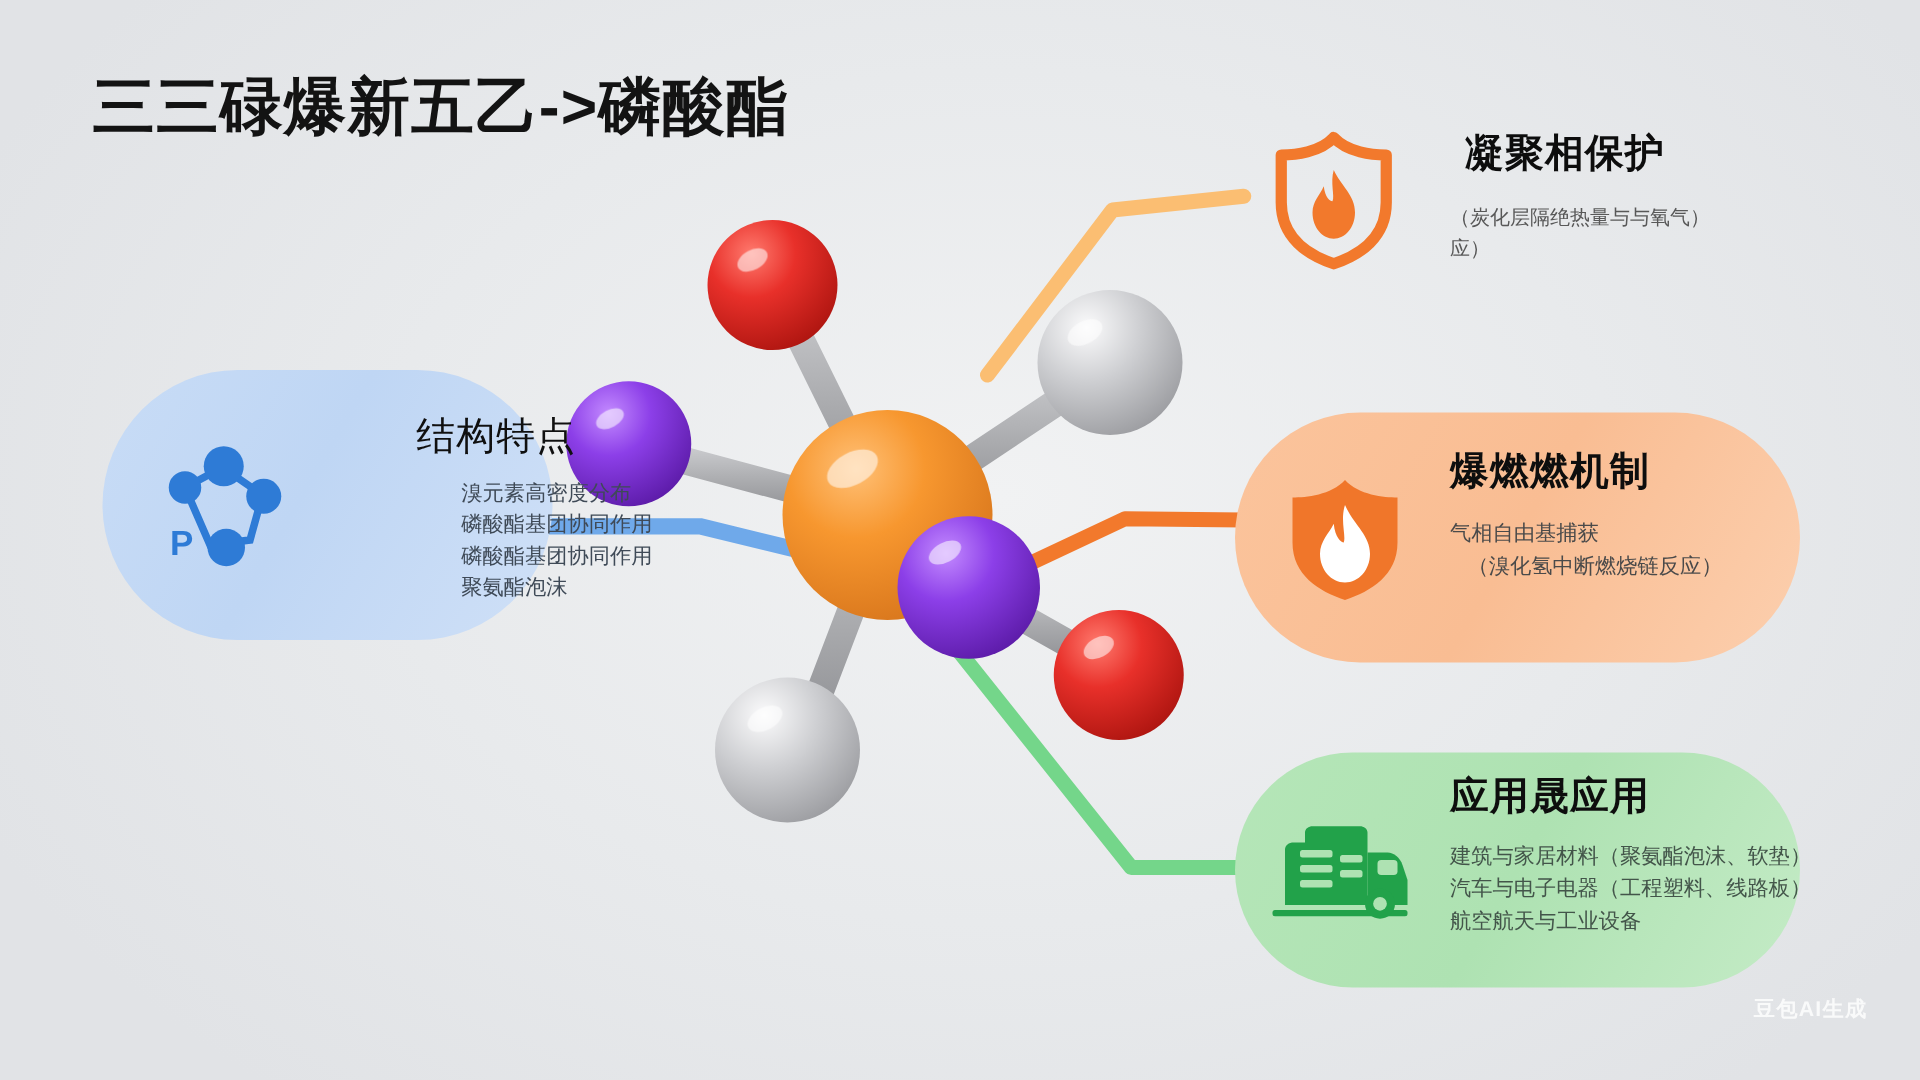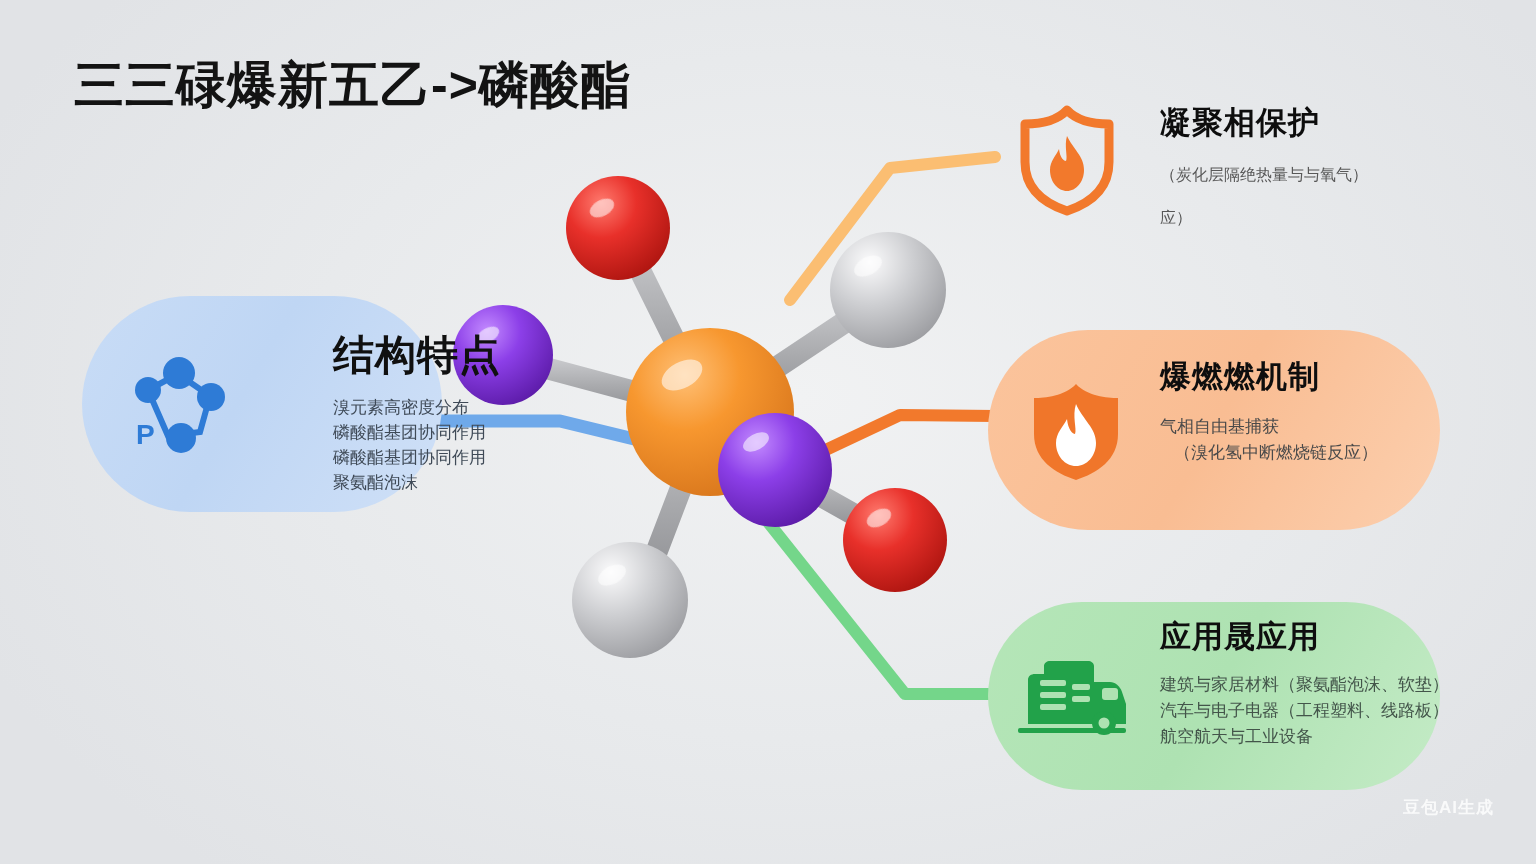--- a/index.html
+++ b/index.html
@@ -30,24 +30,24 @@
 
   
   .card{position:absolute;border-radius:999px;display:flex;align-items:center;}
 
   #card-left{
     left:82px;top:296px;width:360px;height:216px;
     background:linear-gradient(120deg,#c8dcf6 0%,#bfd6f4 45%,#cfe0f7 100%);
   }
   #card-left .ic{position:absolute;left:46px;top:56px;width:110px;height:110px;}
   #card-left .body{position:absolute;left:175px;top:32px;width:190px;}
-  #card-left .hd{font-size:41px;font-weight:bold;color:#101010;letter-spacing:1px;
+  #card-left .hd{font-size:31px;font-weight:normal;color:#101010;letter-spacing:1px;
     margin:0 0 12px 76px;white-space:nowrap;}
   #card-left .ln{font-size:17px;color:#3f4a57;line-height:25px;white-space:nowrap;
-    margin-left:76px;}
+    margin-left:112px;}
 
   #card-mid{
     left:988px;top:330px;width:452px;height:200px;
     background:linear-gradient(120deg,#fbc49c 0%,#f9bd93 50%,#fccfae 100%);
   }
   #card-mid .ic{position:absolute;left:36px;top:50px;width:104px;height:104px;}
   #card-mid .body{position:absolute;left:172px;top:26px;}
   #card-mid .hd{font-size:31px;font-weight:bold;color:#0e0e0e;letter-spacing:1px;
     margin:0 0 16px 0;white-space:nowrap;}
   #card-mid .ln{font-size:17px;color:#4a4a4a;line-height:26px;white-space:nowrap;}
@@ -60,22 +60,22 @@
   #card-green .body{position:absolute;left:172px;top:14px;}
   #card-green .hd{font-size:31px;font-weight:bold;color:#0e0e0e;letter-spacing:1px;
     margin:0 0 14px 0;white-space:nowrap;}
   #card-green .ln{font-size:17px;color:#43554a;line-height:26px;white-space:nowrap;}
 
   
   #block-top{position:absolute;left:1010px;top:98px;width:500px;height:150px;}
   #block-top .ic{position:absolute;left:6px;top:6px;width:102px;height:112px;}
   #block-top .body{position:absolute;left:150px;top:4px;width:350px;}
   #block-top .hd{font-size:31px;font-weight:bold;color:#0d0d0d;letter-spacing:1px;
-    margin:0 0 18px 0;white-space:nowrap;}
-  #block-top .ln{font-size:16px;color:#585858;line-height:25px;margin-top:18px;}
+    margin:0 0 18px 12px;white-space:nowrap;}
+  #block-top .ln{font-size:16px;color:#585858;line-height:25px;}
 
   
   #watermark{
     position:absolute;left:1403px;top:796px;
     font-size:17px;font-weight:bold;color:rgba(255,255,255,.80);
     letter-spacing:1px;white-space:nowrap;
   }
 </style>
 </head>
 <body>

